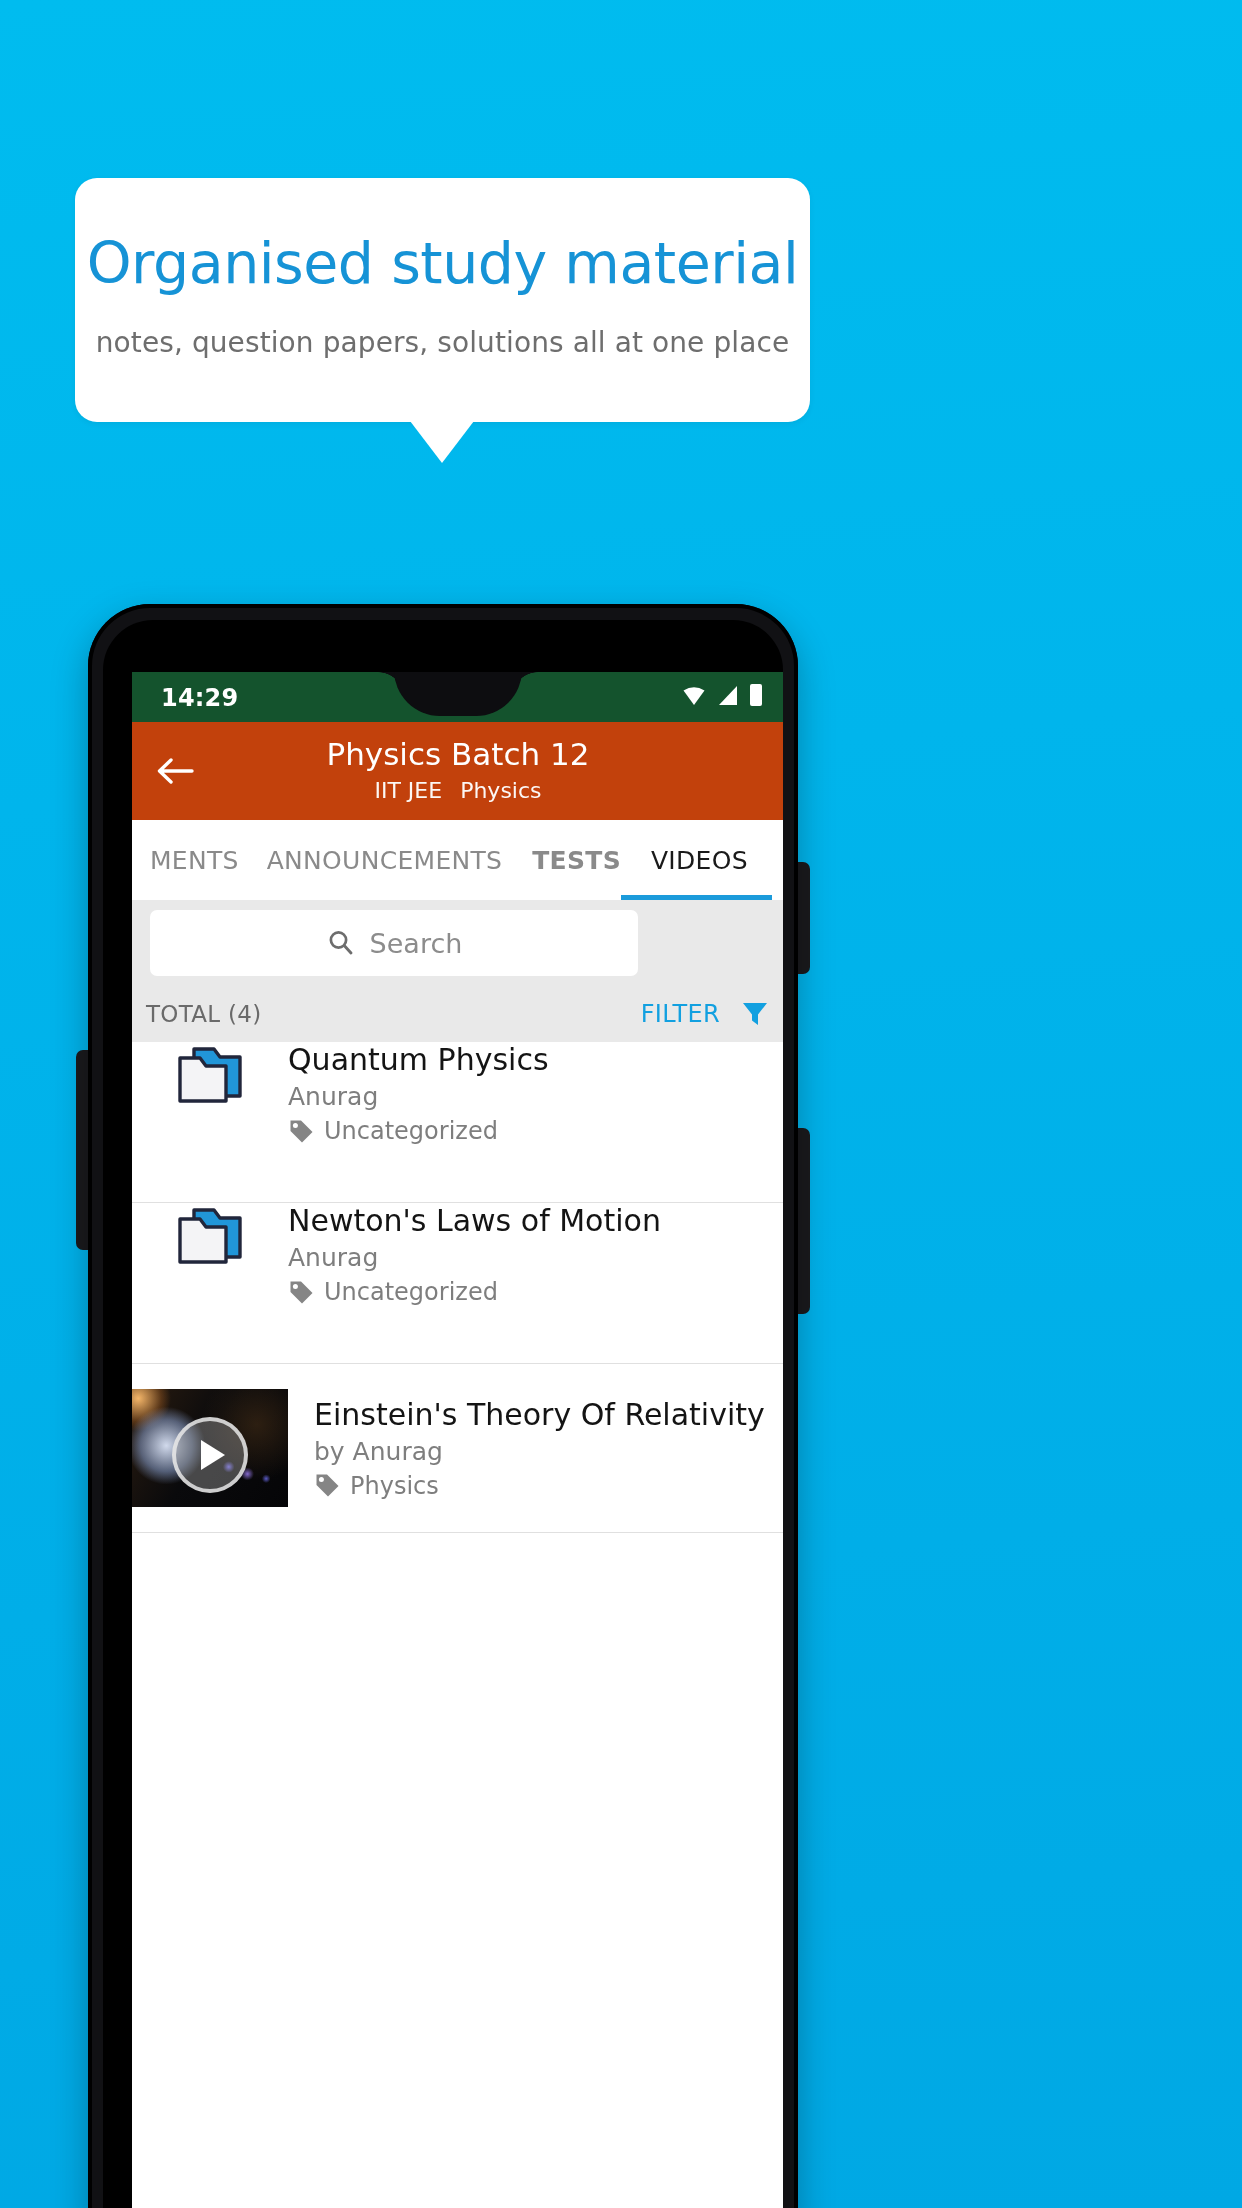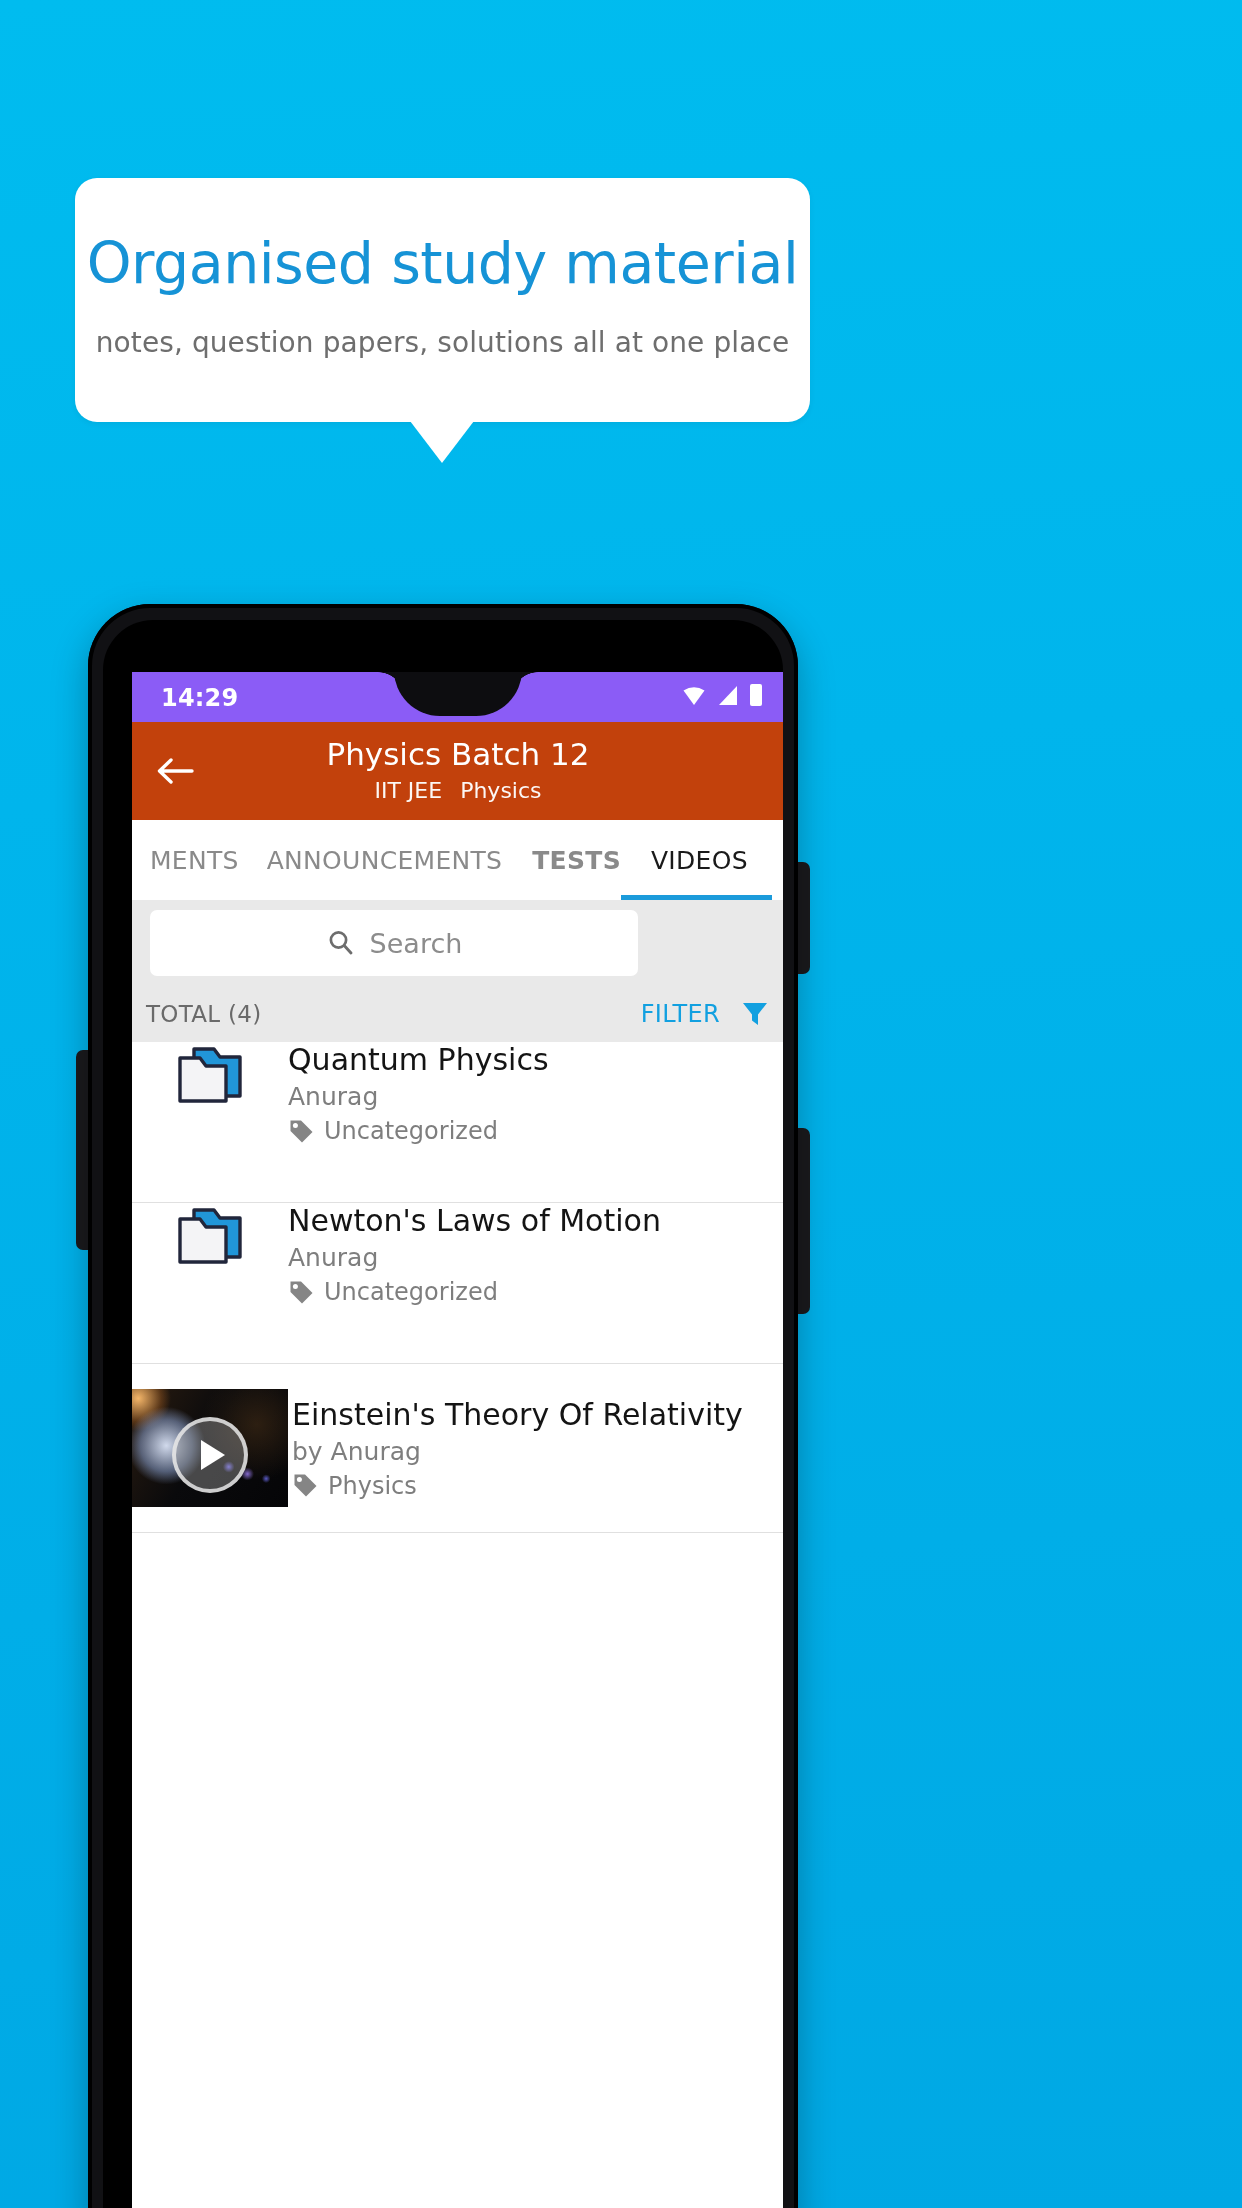--- a/index.html
+++ b/index.html
@@ -73,21 +73,21 @@
   #notch-l{left:calc(50% - 80px);
     -webkit-mask:radial-gradient(circle 26px at 0 100%, transparent 98%, #000 100%);
     mask:radial-gradient(circle 26px at 0 100%, transparent 98%, #000 100%);}
   #notch-r{left:calc(50% + 54px);
     -webkit-mask:radial-gradient(circle 26px at 100% 100%, transparent 98%, #000 100%);
     mask:radial-gradient(circle 26px at 100% 100%, transparent 98%, #000 100%);}
 
   
   #statusbar{
     position:absolute;left:0;top:0;width:652px;height:50px;
-    background:#8b5cf6;z-index:10;
+    background:#14532d;z-index:10;
   }
   #clock{
     position:absolute;left:29px;top:12px;color:#fff;font-size:24px;
     font-weight:700;letter-spacing:.2px;
   }
   #sys-icons{
     position:absolute;right:22px;top:12px;display:flex;gap:11px;align-items:center;
   }
   .ic-wifi{width:24px;height:21px;}
   .ic-sig{width:22px;height:21px;}
@@ -290,21 +290,21 @@
             </div>
           </div>
         </div>
 
         <div class="row" style="height:168px;align-items:stretch;">
           <div class="thumb" style="align-self:center;">
             <div class="play-btn">
               <div class="play-tri"></div>
             </div>
           </div>
-          <div class="row-text" style="display:flex;flex-direction:column;justify-content:center;padding-left:4px;">
+          <div class="row-text" style="display:flex;flex-direction:column;justify-content:center;padding-left:26px;">
             <div class="row-title">Einstein's Theory Of Relativity</div>
             <div class="row-author">by Anurag</div>
             <div class="row-tag">
               <svg width="27" height="27" viewBox="0 0 27 27">
                 <path d="M2.5 2.5 H13 L24.5 14 L14 24.5 L2.5 13 Z" fill="#858585"></path>
                 <circle cx="7.4" cy="7.4" r="2.5" fill="#fff"></circle>
               </svg>
               <span>Physics</span>
             </div>
           </div>

